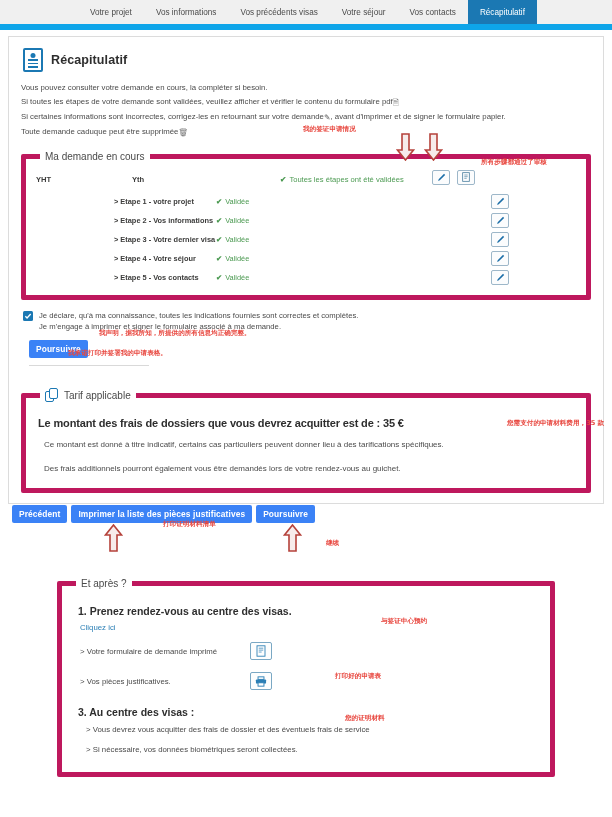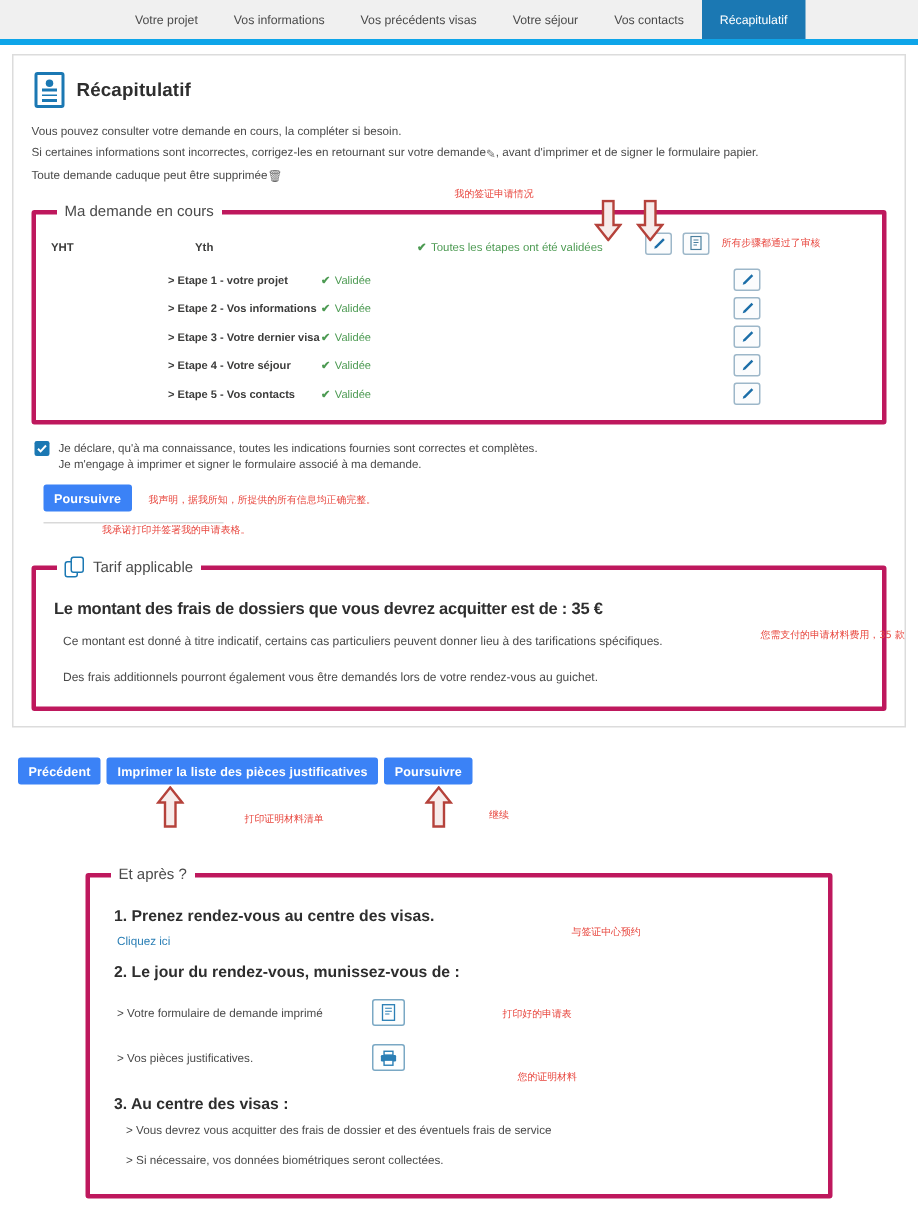--- a/index.html
+++ b/index.html
@@ -9,21 +9,21 @@
     font-family:"Liberation Sans", sans-serif;
     font-size:8px;
     color:#3c3c3b;
     overflow:hidden;
     position:relative;
   }
   
   .tabbar{
     height:30px;
     background:#f0f0f0;
-    border-bottom:4px solid #0ea5e9;
+    border-bottom:6px solid #0ea5e9;
     display:flex;
     align-items:stretch;
     padding-left:78px;
     box-sizing:border-box;
   }
   .tab{
     display:flex;align-items:center;justify-content:center;
     padding:0 12px;
     font-size:8.2px;
     color:#4a4a4a;
@@ -72,21 +72,21 @@
   .doc-icon i.l3{top:16px}
   .doc-icon .av{
     position:absolute;left:50%;transform:translateX(-50%);top:2.5px;
     width:5px;height:5px;border-radius:50%;background:#1b78b3;
   }
   .intro p{margin:0 0 2.5px 0;line-height:11.5px;font-size:7.8px;color:#4a4a4a;}
   .mini{display:inline-block;vertical-align:-1px;color:#6b6b6b;}
 
   
   fieldset{
-    border:3px solid #be185d;
+    border:5px solid #be185d;
     border-radius:2px;
     margin:0;
     padding:6px 10px 8px 10px;
     position:relative;
   }
   legend{
     font-size:10px;
     color:#4a4a4a;
     padding:0 5px;
     margin-left:4px;
@@ -196,21 +196,21 @@
   }
   .apres .sub{
     font-size:7.8px;color:#4a4a4a;margin:0 0 8px 14px;line-height:12px;
   }
 
   
   .anno{
     position:absolute;
     color:#e8473f;
     font-size:6.6px;
-    font-weight:normal;
+    font-weight:bold;
     white-space:nowrap;
     font-family:"DejaVu Sans", sans-serif;
     text-align:center;
   }
   .arrow{position:absolute;}
 </style>
 </head>
 <body>
 
 <div class="tabbar">
@@ -229,20 +229,23 @@
       <span class="av"></span>
         <i class="l1"></i>
         <i class="l2"></i>
         <i class="l3"></i>
     </span>
     <span class="title">Récapitulatif</span>
   </div>
 
   <div class="intro">
     <p>Vous pouvez consulter votre demande en cours, la compléter si besoin.</p>
+    <p>
+      <span>Si toutes les étapes de votre demande sont validées, veuillez afficher et vérifier le contenu du formulaire pdf</span><span class="mini">🗎</span>
+    </p>
     <p>
       <span>Si certaines informations sont incorrectes, corrigez-les en retournant sur votre demande</span><span class="mini">✎</span><span>, avant d'imprimer et de signer le formulaire papier.</span>
     </p>
     <p>
       <span>Toute demande caduque peut être supprimée</span><span class="mini">🗑</span>
     </p>
   </div>
 
   <fieldset class="group-demande">
     <legend>Ma demande en cours</legend>
@@ -349,21 +352,20 @@
   <button class="btn-blue">Précédent</button>
   <button class="btn-blue">Imprimer la liste des pièces justificatives</button>
   <button class="btn-blue">Poursuivre</button>
 </div>
 
 <fieldset class="group-apres">
   <legend>Et après ?</legend>
   <div class="apres">
     <h3>1. Prenez rendez-vous au centre des visas.</h3>
     <div class="lnk">Cliquez ici</div>
-    <h3>2. Le jour du rendez-vous, munissez-vous de :</h3>
 
     <div class="itm">
       <span class="lbl">&gt; Votre formulaire de demande imprimé</span>
       <span class="btn-sq-lg">
         <svg width="10" height="12" viewBox="0 0 12 15">
             <rect x="1" y="1" width="10" height="13" fill="none" stroke="#2b7fb5" stroke-width="1.1"></rect>
             <path d="M3.2 4h5.6M3.2 6.4h5.6M3.2 8.8h3.6" stroke="#2b7fb5" stroke-width=".9"></path>
           </svg>
       </span>
     </div>
@@ -383,21 +385,21 @@
     <p class="sub">&gt; Vous devrez vous acquitter des frais de dossier et des éventuels frais de service</p>
     <p class="sub">&gt; Si nécessaire, vos données biométriques seront collectées.</p>
   </div>
 </fieldset>
 
 <div class="anno" style="left:303px;top:125px;">我的签证申请情况</div>
 <div class="anno" style="left:481px;top:158px;">所有步骤都通过了审核</div>
 <div class="anno" style="left:68px;top:329px;padding-left:31px;">我声明，据我所知，所提供的所有信息均正确完整。</div>
 <div class="anno" style="left:68px;top:349px;">我承诺打印并签署我的申请表格。</div>
 <div class="anno" style="left:492px;top:419px;padding-left:15px;">您需支付的申请材料费用，35 款</div>
-<div class="anno" style="left:163px;top:542px;">打印证明材料清单</div>
+<div class="anno" style="left:163px;top:520px;">打印证明材料清单</div>
 <div class="anno" style="left:326px;top:539px;">继续</div>
 <div class="anno" style="left:381px;top:617px;">与签证中心预约</div>
 <div class="anno" style="left:335px;top:672px;">打印好的申请表</div>
 <div class="anno" style="left:345px;top:714px;">您的证明材料</div>
 
 <div class="arrow" style="left:396px;top:133px;">
   <svg width="19" height="28" viewBox="0 0 19 28">
       <path d="M6 1h7v16h4.5L9.5 27 1.5 17H6z" fill="#f7eceb" stroke="#b5423b" stroke-width="1.6"></path>
     </svg>
 </div>

